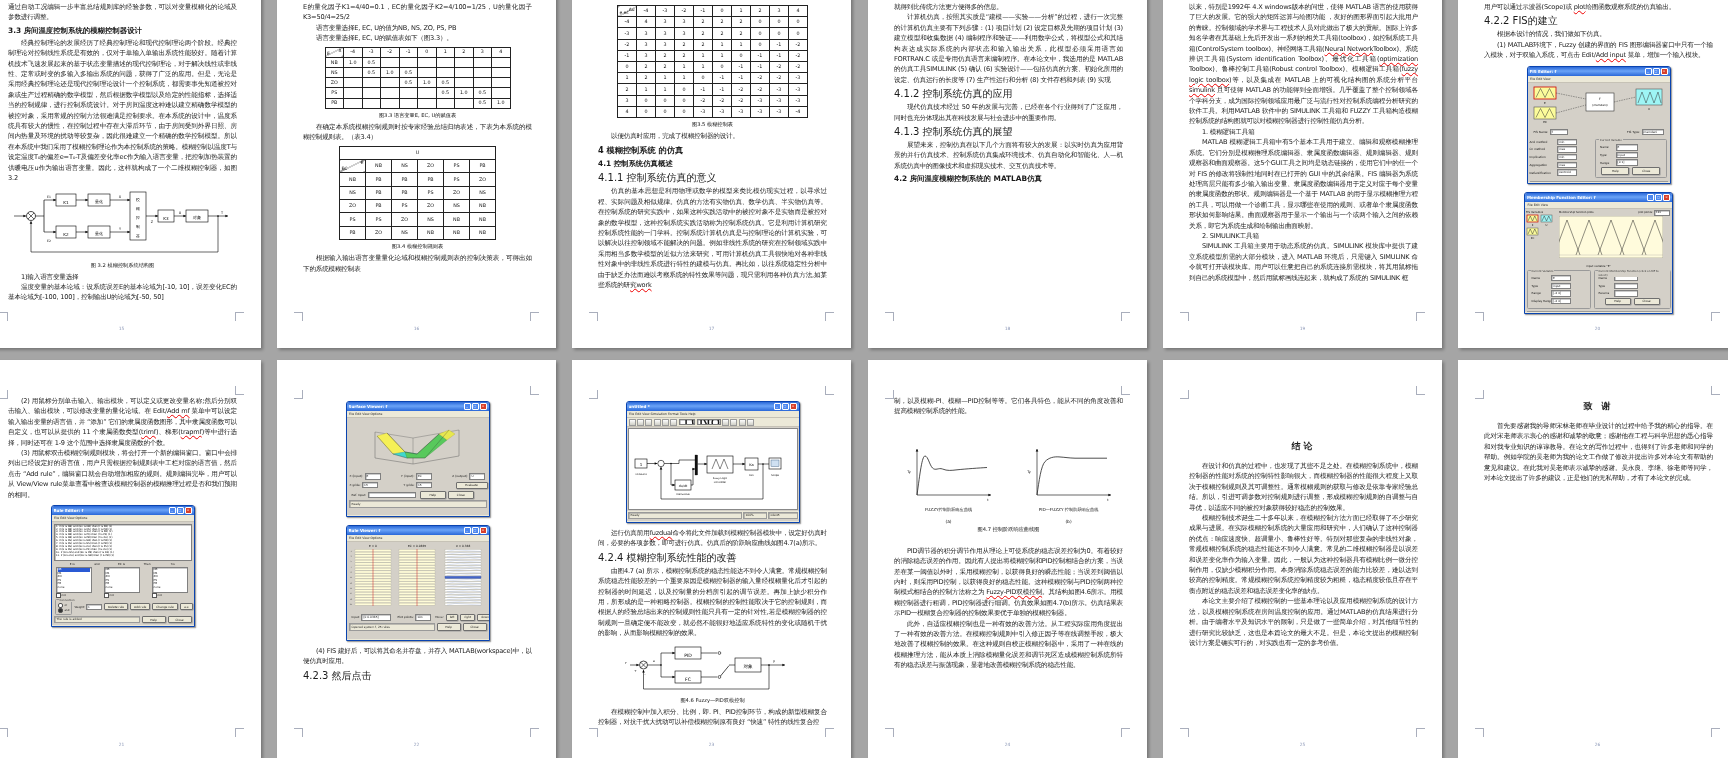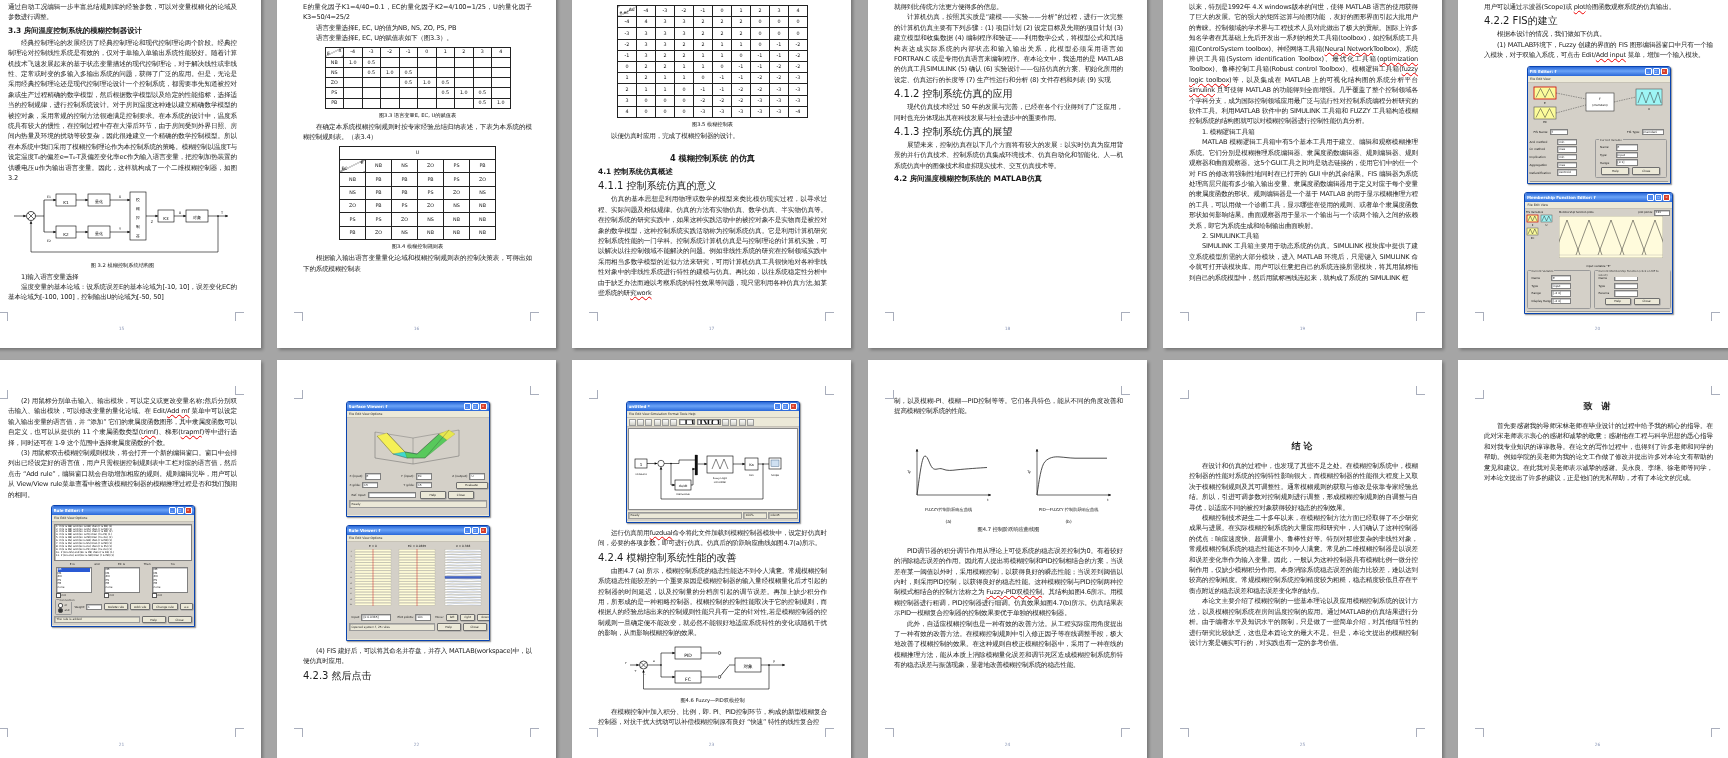--- a/index.html
+++ b/index.html
@@ -3,21 +3,21 @@
 <meta charset="utf-8">
 <style>
   html,body{margin:0;padding:0;background:#a5a5a5;}
   .canvas{position:relative;width:1728px;height:758px;background:#a5a5a5;overflow:hidden;
           font-family:"DejaVu Sans","Liberation Sans",sans-serif;}
   .page{position:absolute;width:279px;height:404px;background:#fff;box-shadow:2px 2px 3px rgba(0,0,0,.28);}
   .pc{position:absolute;left:26px;right:24px;top:0;bottom:0;color:#1b1b1b;overflow:hidden;}
   .p{font-size:6.6px;line-height:10.4px;text-align:justify;letter-spacing:-0.2px;margin:0;}
   .ind{text-indent:13px;}
   .sq{text-decoration:underline wavy #e00 1px;text-underline-offset:1px;}
-  .h1{font-size:8.2px;font-weight:bold;margin:12px 0 3px;text-align:center;}
+  .h1{font-size:8.2px;font-weight:bold;margin:4px 0 3px;}
   .h2{font-size:7.4px;font-weight:bold;margin:3px 0 2px;}
   .h3{font-size:10px;margin:2px 0 1px;}
   .tl{font-size:9px;font-weight:bold;text-align:center;letter-spacing:3px;margin:4px 0 8px;}
   .cap{font-size:5.2px;text-align:center;margin:2px 0 3px;color:#111;}
   .figwrap{display:flex;justify-content:center;margin:2px 0;}
   .tb{border-collapse:collapse;margin:3px auto;}
   .tb td{border:0.6px solid #222;font-size:4.8px;line-height:5.6px;text-align:center;color:#111;padding:1.8px 0;}
   .t1 td{width:17.5px;}
   .t2 td{width:25px;padding:3.4px 0;}
   .t3 td{width:18px;padding:2.3px 0;}

